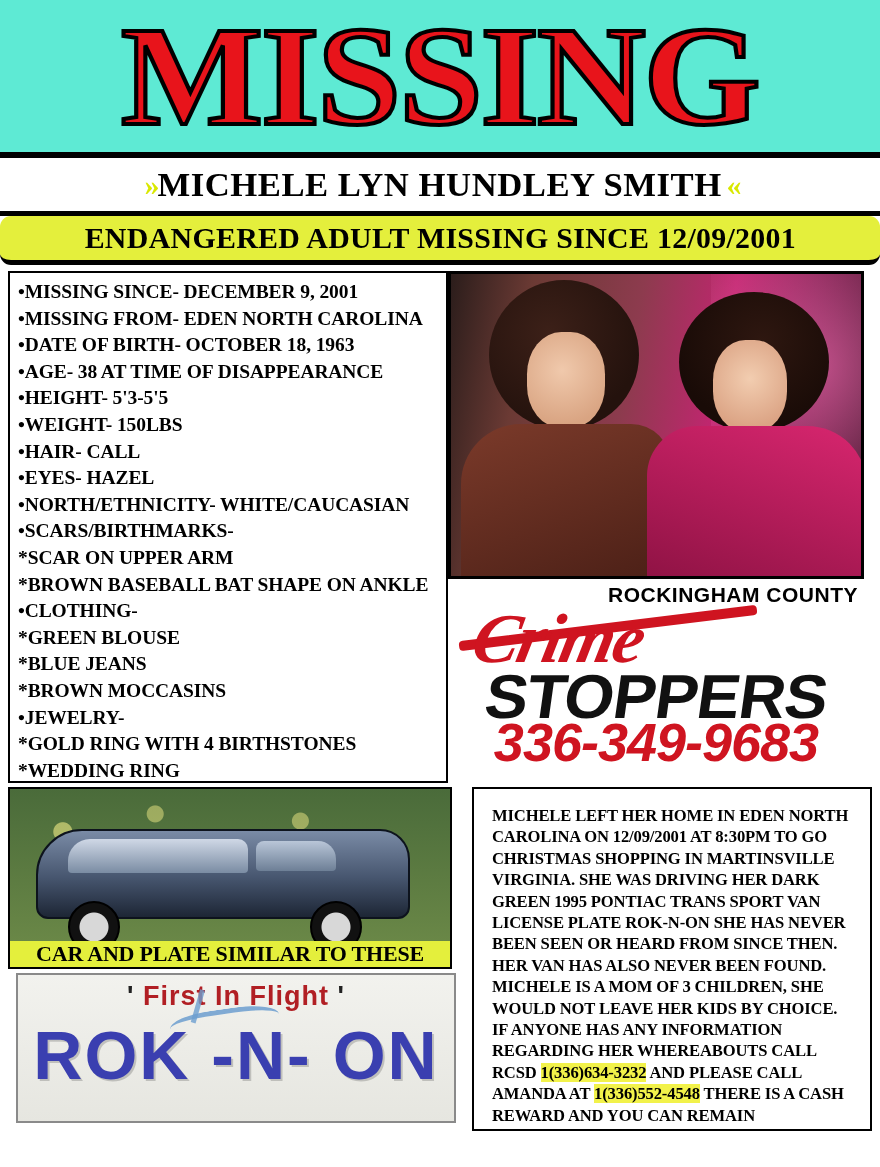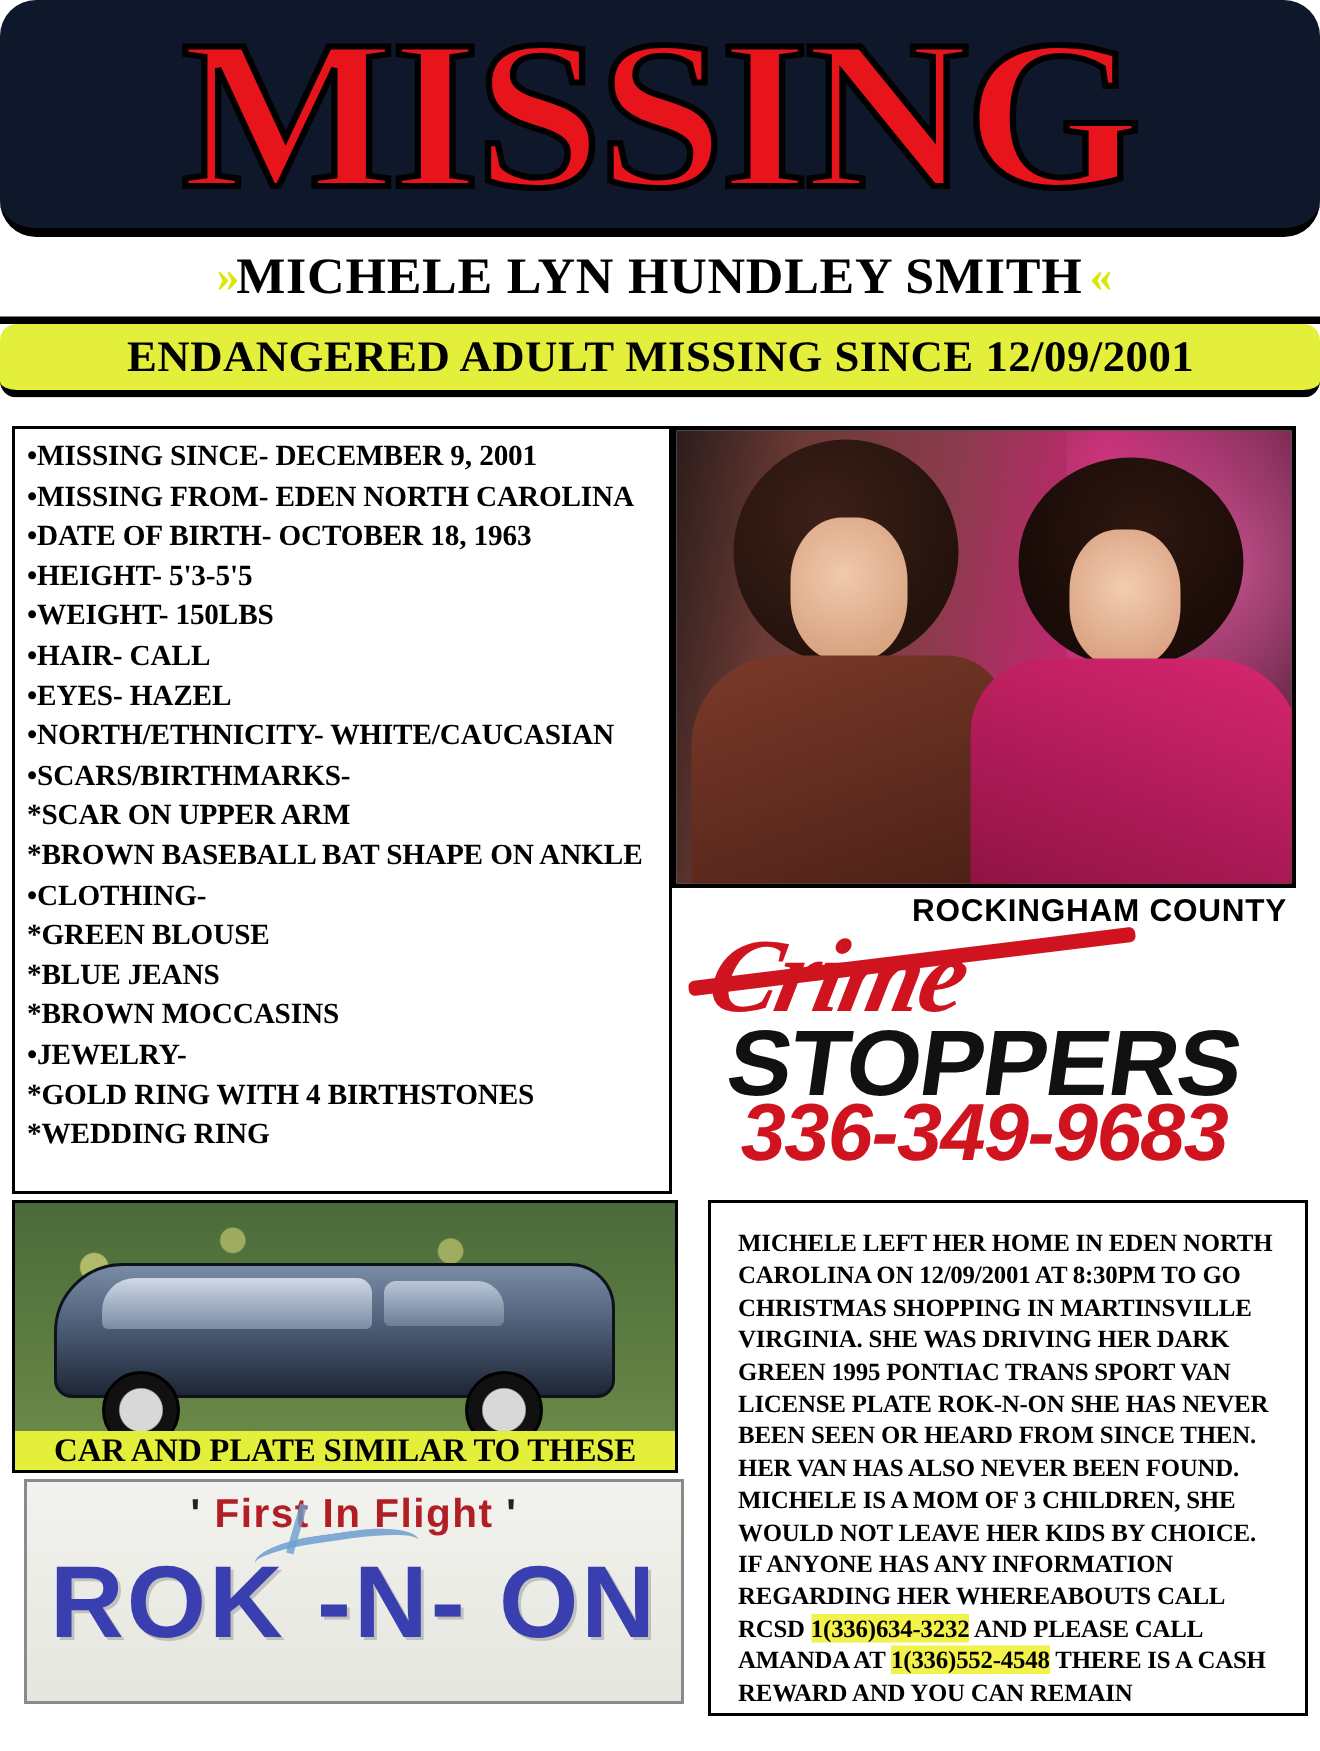--- a/index.html
+++ b/index.html
@@ -1,24 +1,23 @@
 <!DOCTYPE html>
 <html><head>
 <meta charset="utf-8">
 <style>
   html,body{margin:0;padding:0;background:#ffffff;}
   body{width:880px;height:1167px;overflow:hidden;font-family:"Liberation Serif",serif;color:#000;}
   .poster{position:relative;width:880px;height:1167px;background:#fff;box-sizing:border-box;}
 
   
   .title-band{
-    position:relative;height:152px;background:#0f172a;
+    position:relative;height:152px;background:#5eead4;
     display:flex;align-items:center;justify-content:center;
     border-bottom:6px solid #000;
-    border-radius:24px;
   }
   .title-word{
     font-family:"Liberation Serif",serif;
     font-weight:bold;
     font-size:142px;
     line-height:0.95;
     letter-spacing:-2px;
     color:#e8141b;
     -webkit-text-stroke:4px #000;
     text-shadow:0 0 1px #000;
@@ -42,21 +41,21 @@
   .endangered-band{
     height:44px;background:#e4ef3c;border-bottom:5px solid #000;
     display:flex;align-items:center;justify-content:center;border-radius:11px;
   }
   .endangered-text{
     font-family:"Liberation Serif",serif;font-weight:bold;font-size:29px;
     letter-spacing:0.3px;white-space:nowrap;transform:scaleX(1.03);
   }
 
   
-  .main{display:flex;gap:0;padding:6px 8px 0 8px;box-sizing:border-box;margin-top:13px;}
+  .main{display:flex;gap:0;padding:6px 8px 0 8px;box-sizing:border-box;}
   .col-left{width:440px;}
   .col-right{width:416px;}
 
   .details-box{
     border:2px solid #000;padding:6px 4px 6px 8px;box-sizing:border-box;
     height:512px;background:#fff;
   }
   .details-box ul{list-style:none;margin:0;padding:0;}
   .details-box li{
     font-family:"Liberation Serif",serif;font-weight:bold;font-size:19.5px;
@@ -190,20 +189,21 @@
     <span class="endangered-text">ENDANGERED ADULT MISSING SINCE 12/09/2001</span>
   </div>
 
   <div class="main">
     <div class="col-left">
       <div class="details-box">
         <ul>
           <li>•MISSING SINCE- DECEMBER 9, 2001</li>
           <li>•MISSING FROM- EDEN NORTH CAROLINA</li>
           <li>•DATE OF BIRTH- OCTOBER 18, 1963</li>
+          <li>•AGE- 38 AT TIME OF DISAPPEARANCE</li>
           <li>•HEIGHT- 5'3-5'5</li>
           <li>•WEIGHT- 150LBS</li>
           <li>•HAIR- CALL</li>
           <li>•EYES- HAZEL</li>
           <li>•NORTH/ETHNICITY- WHITE/CAUCASIAN</li>
           <li>•SCARS/BIRTHMARKS-</li>
           <li>*SCAR ON UPPER ARM</li>
           <li>*BROWN BASEBALL BAT SHAPE ON ANKLE</li>
           <li>•CLOTHING-</li>
           <li>*GREEN BLOUSE</li>

